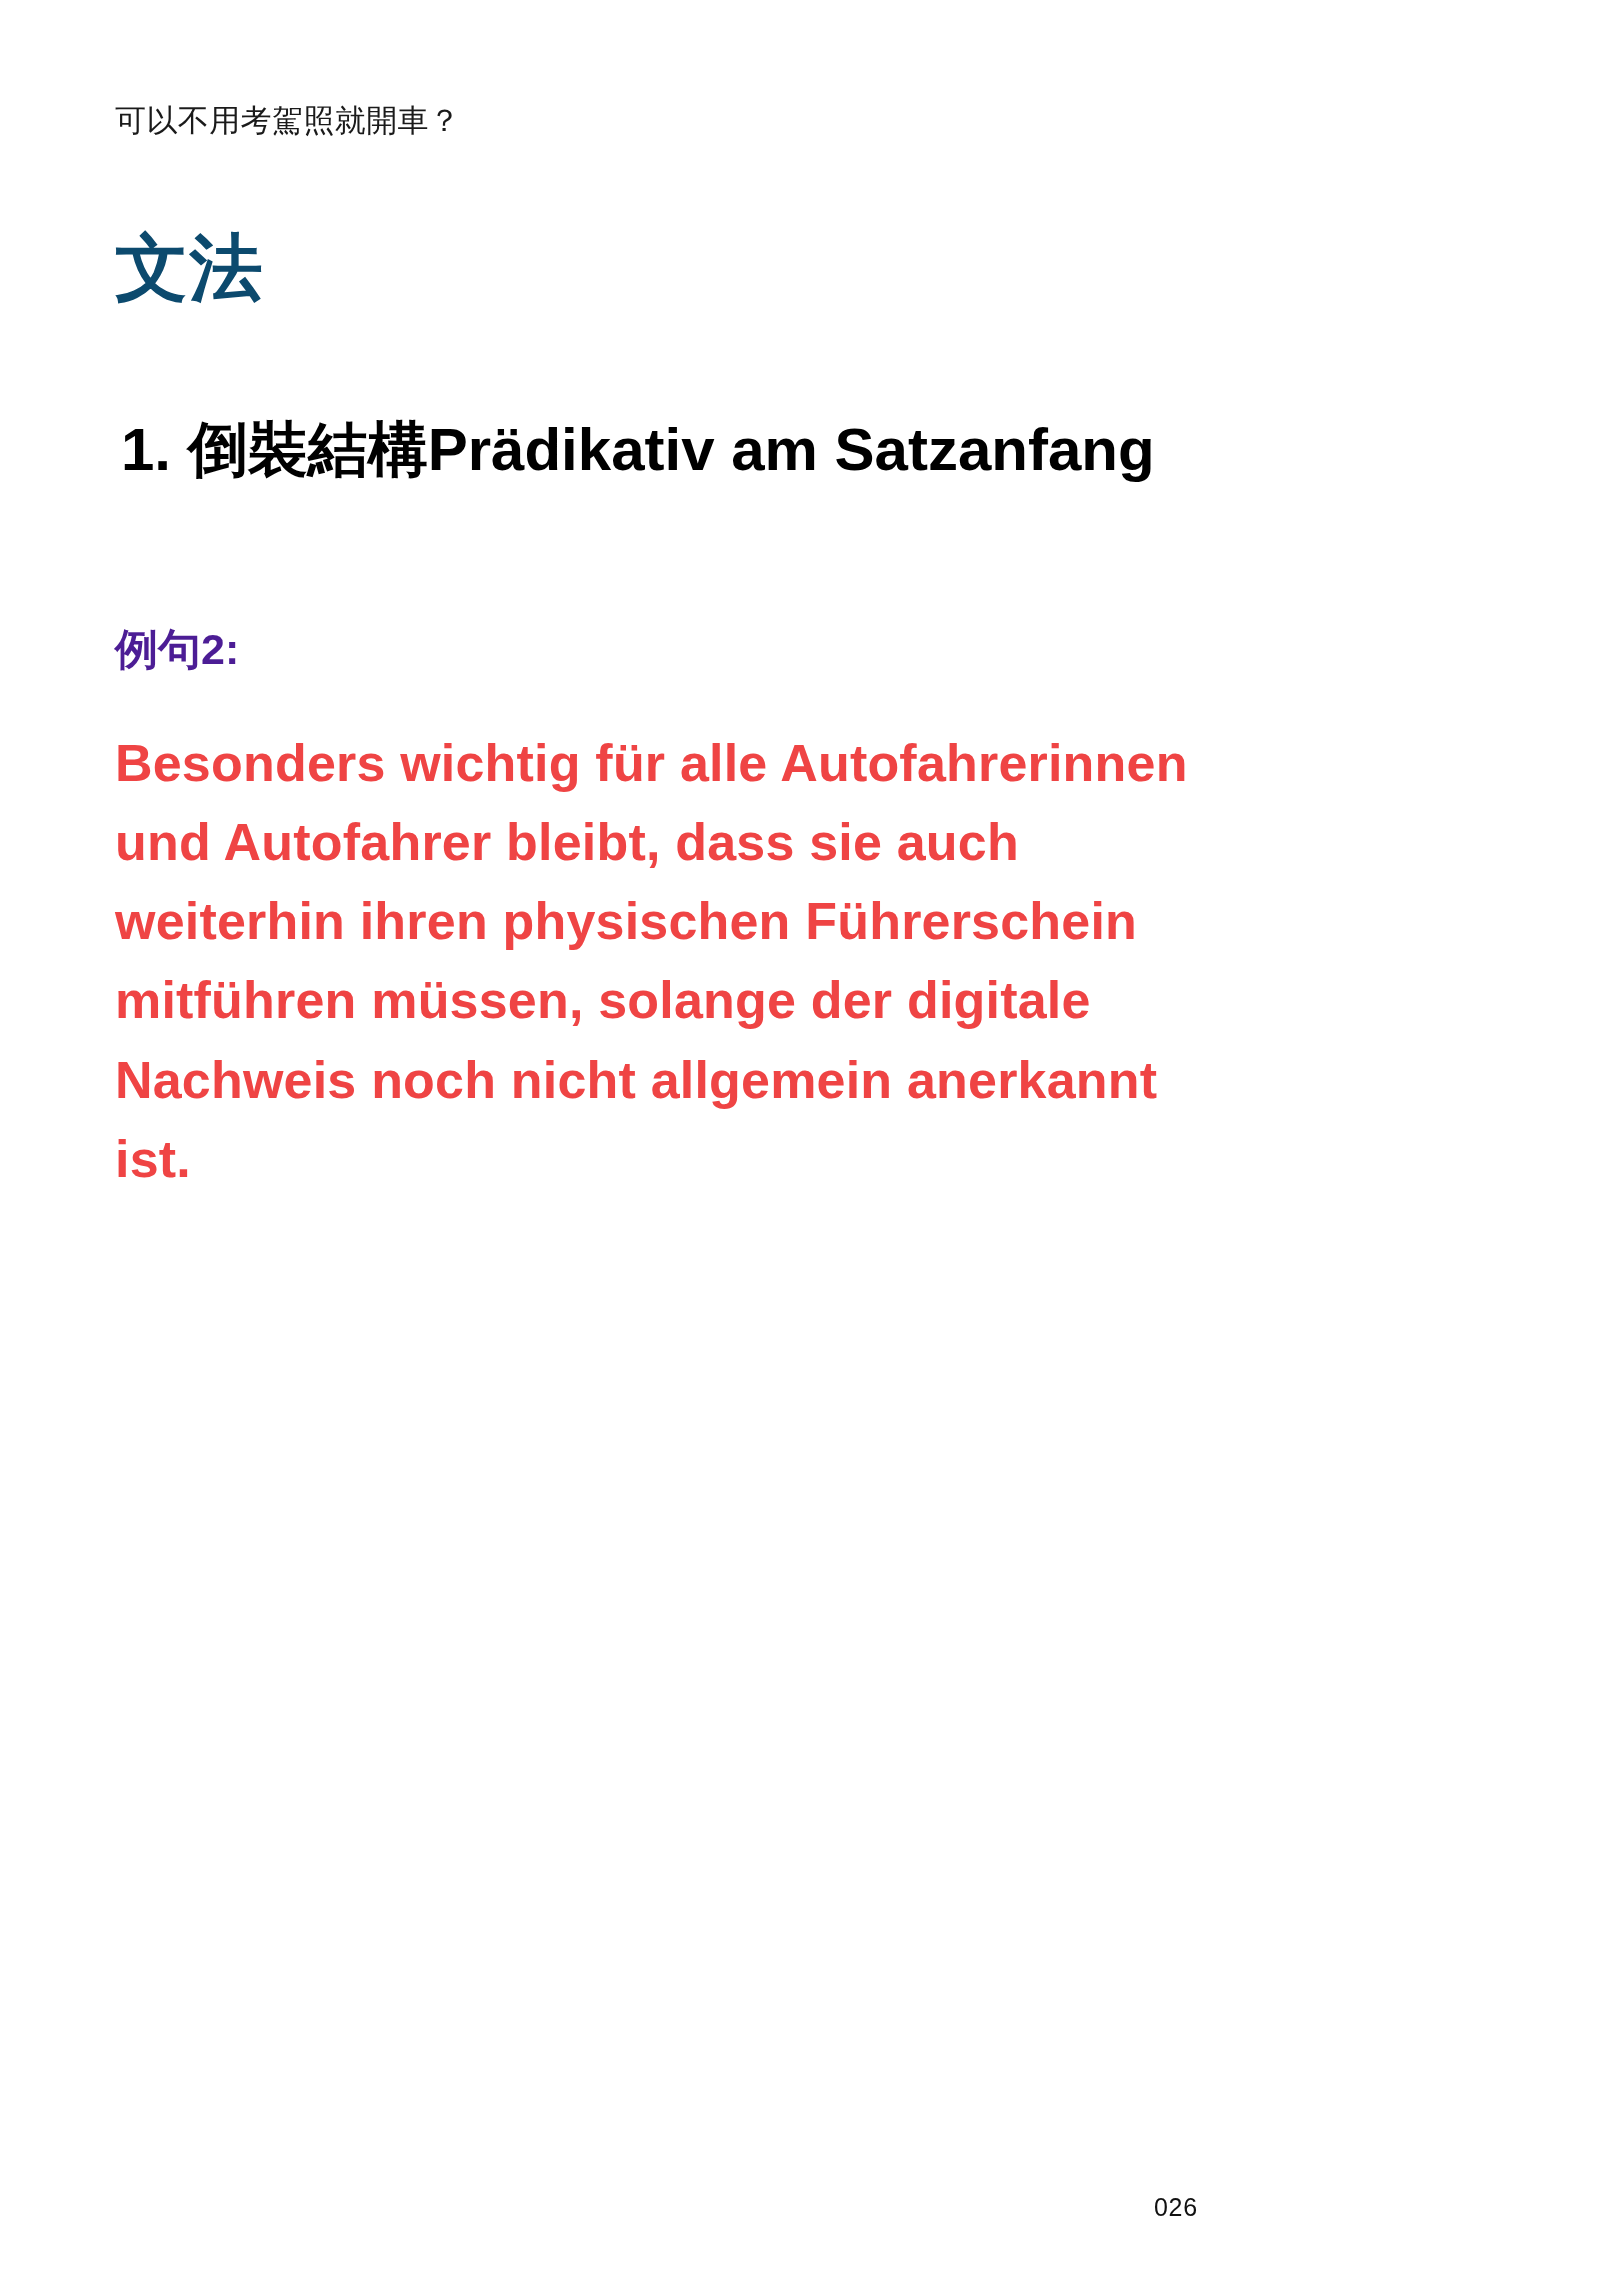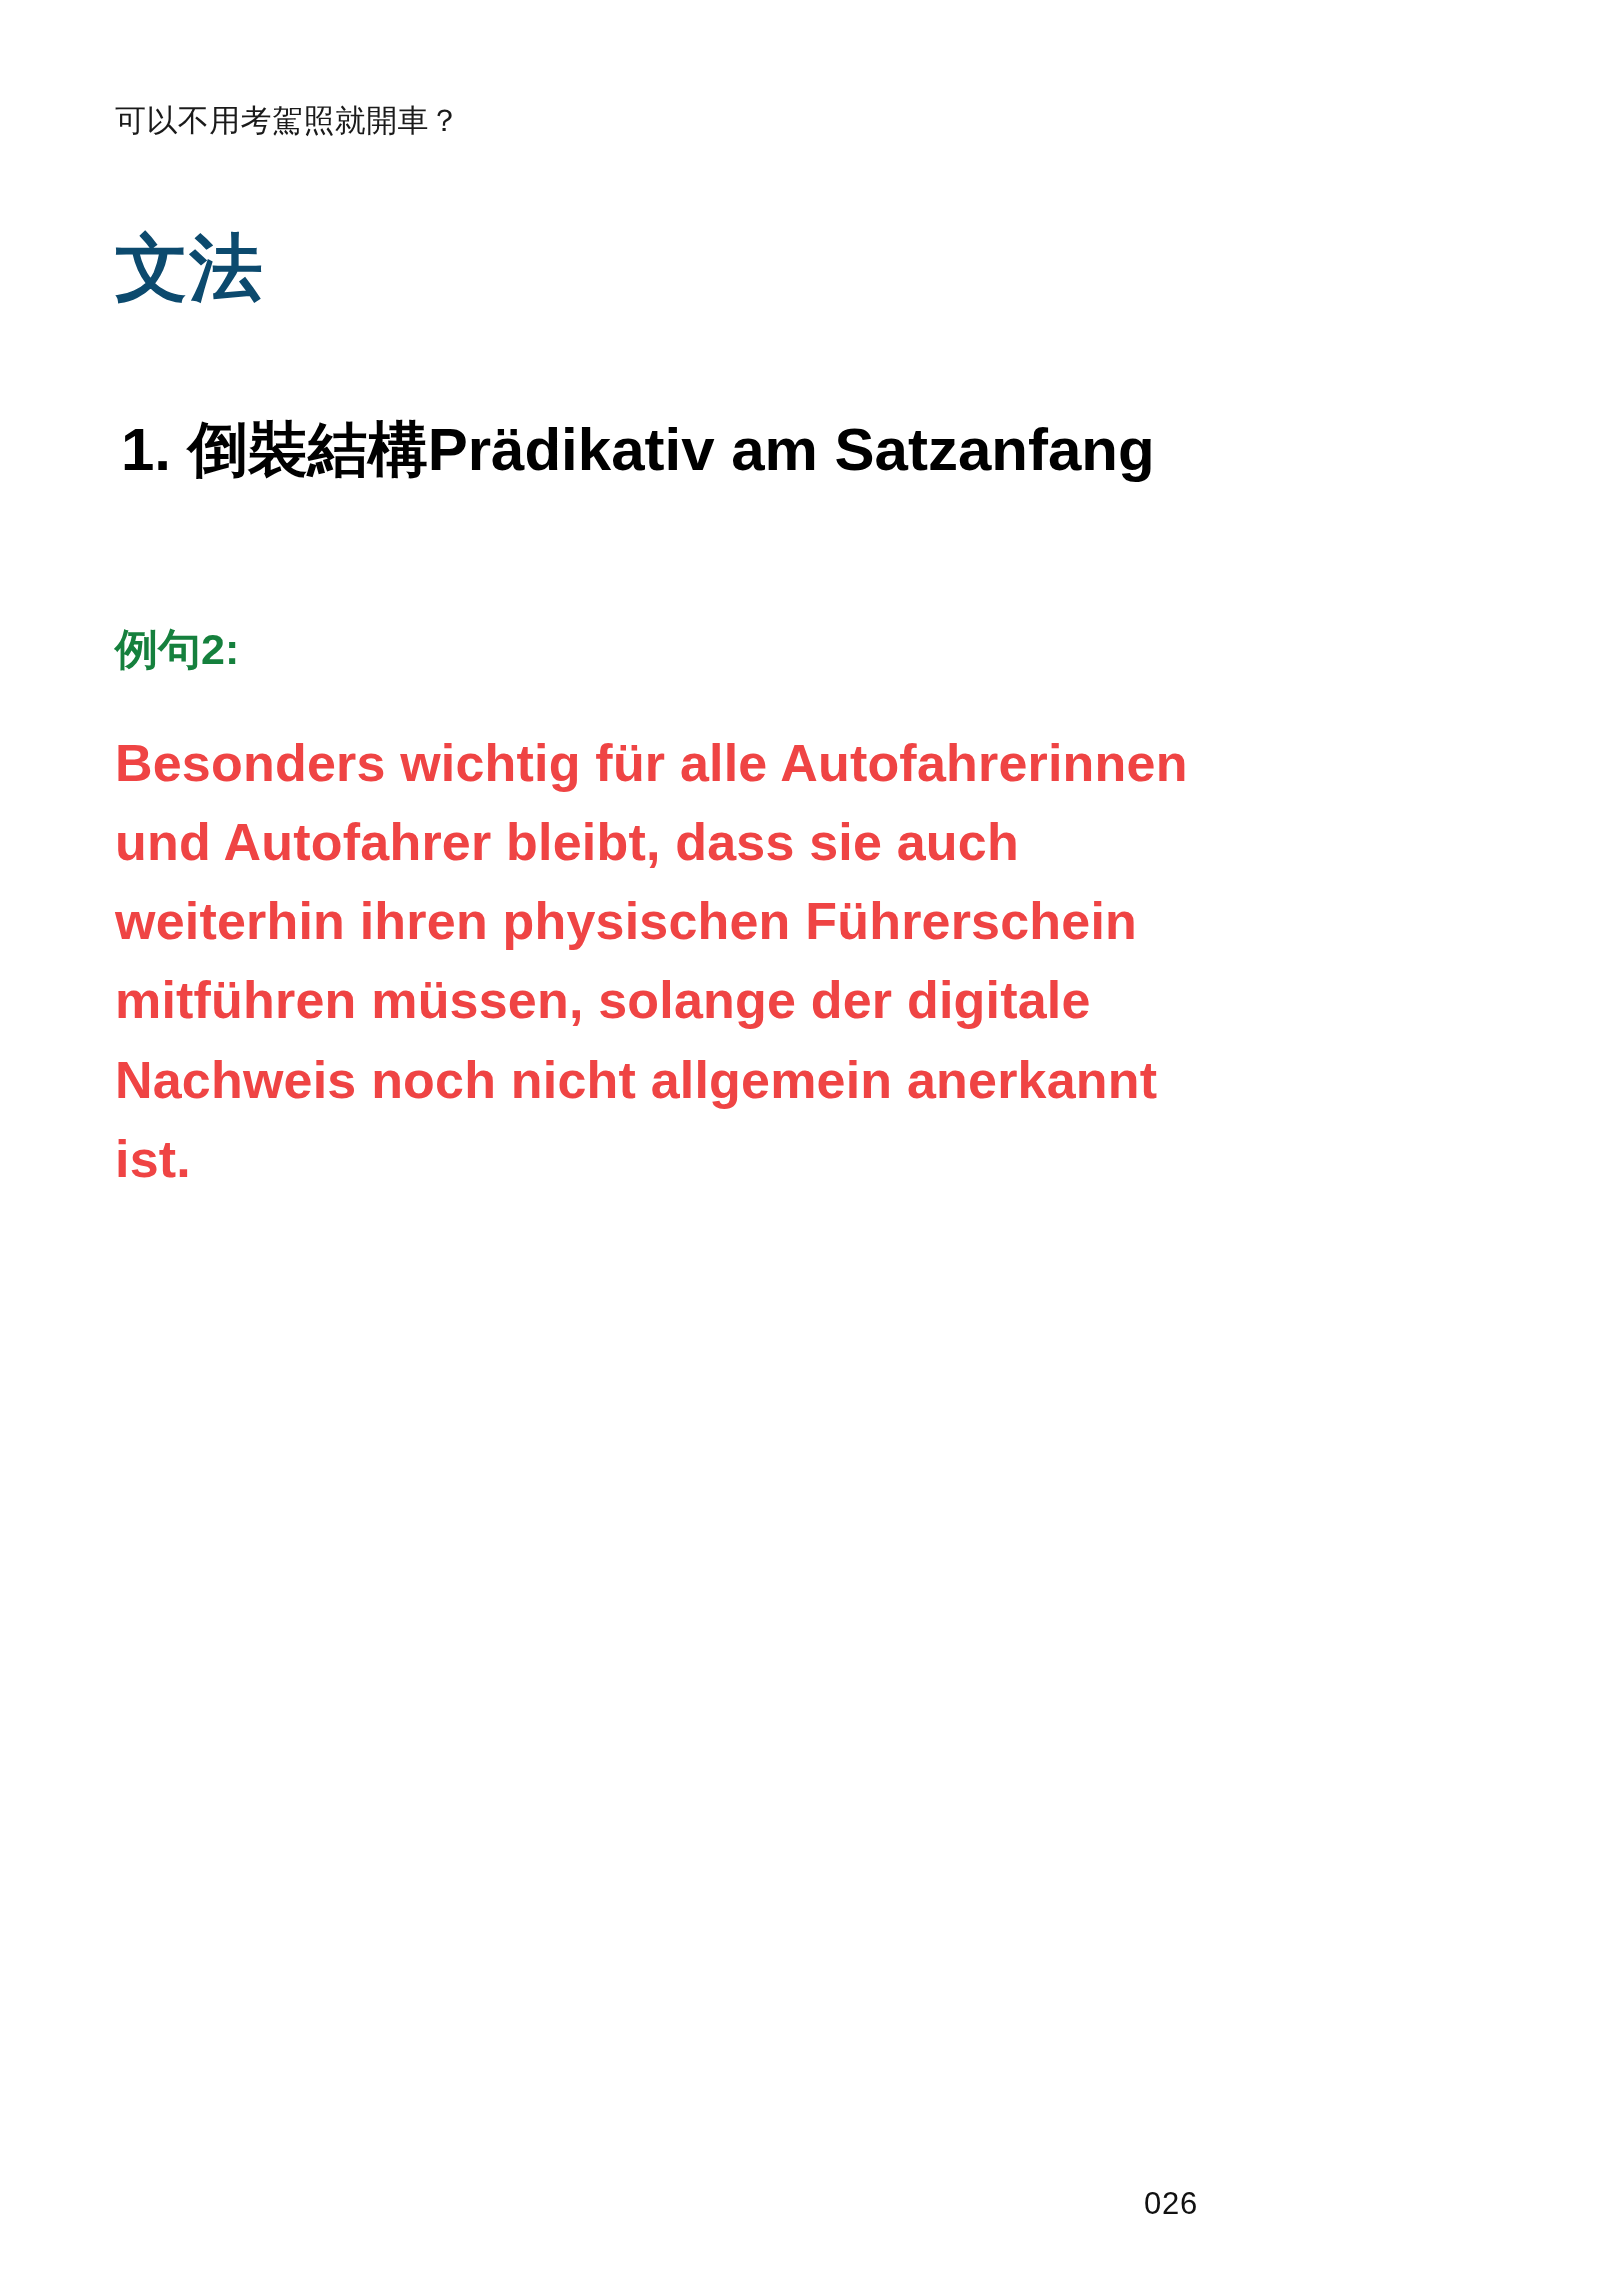--- a/index.html
+++ b/index.html
@@ -43,21 +43,21 @@
   .grammar-point {
     font-size: 60px;
     font-weight: 700;
     color: #000000;
     line-height: 1.35;
     margin: 0 0 130px 6px;
   }
   .example-label {
     font-size: 43px;
     font-weight: 700;
-    color: #15803d;
+    color: #4c1d95;
     line-height: 1.35;
     margin: 0 0 46px 0;
   }
   .example-de {
     font-size: 52px;
     font-weight: 700;
     color: #ef4444;
     line-height: 1.52;
     letter-spacing: 0.2px;
     margin: 0 0 18.4px 0;
@@ -69,21 +69,21 @@
     color: #111111;
     line-height: 1.58;
     letter-spacing: 0.8px;
     margin: 0;
     max-width: 1385px;
   }
   .page-number {
     position: absolute;
     right: 115px;
     bottom: 73px;
-    font-size: 31px;
+    font-size: 25px;
     font-weight: 400;
     color: #111111;
     letter-spacing: 0.8px;
   }
 </style>
 </head>
 <body>
 
 <div class="page">
 

